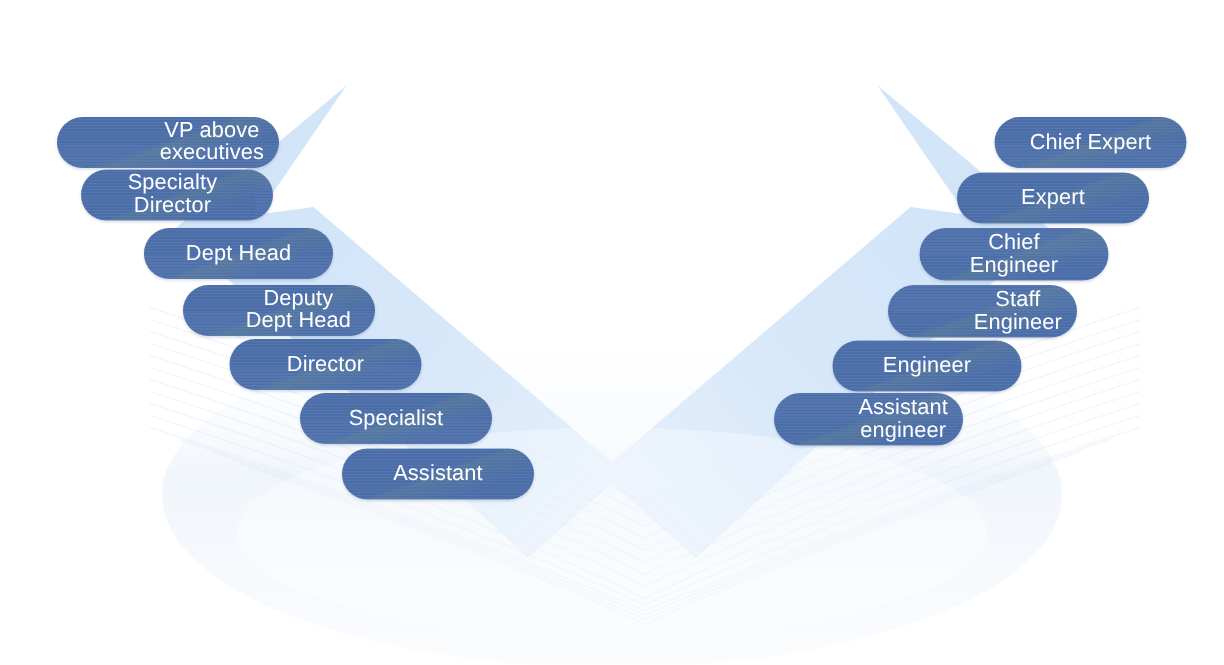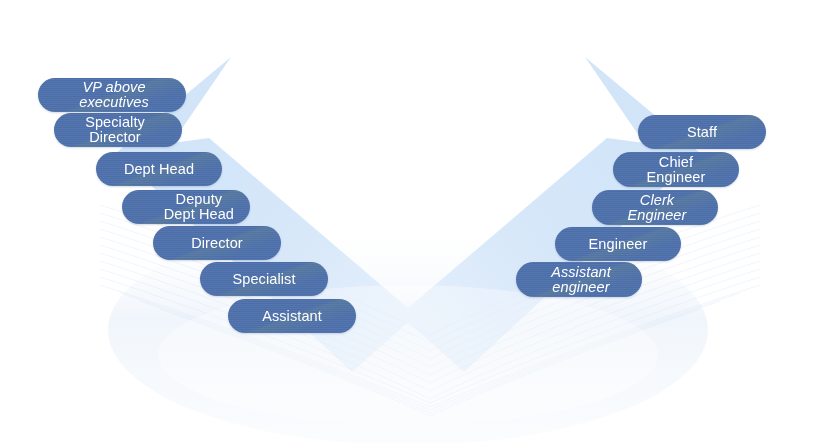--- a/index.html
+++ b/index.html
@@ -45,21 +45,21 @@
     background-image: repeating-linear-gradient(
         0deg,
         rgba(255,255,255,0.055) 0px,
         rgba(255,255,255,0.055) 1px,
         rgba(255,255,255,0.0) 1px,
         rgba(255,255,255,0.0) 2px
       ),
       linear-gradient(160deg, #4b6ea9 0%, #4b6ea9 48%, #54769f 52%, #4b6ea9 75%);
     box-shadow: 0 1px 2px rgba(40,70,120,0.20);
   }
-  .pill.align-left   { justify-content: center; padding-left: 14px; font-style: italic; }
+  .pill.align-left   { justify-content: flex-end; padding-left: 14px; }
   .pill.align-right  { justify-content: flex-end;  padding-right: 16px; }
   .pill-text {
     position: relative;
     display: block;
     white-space: pre-line;
   }
 </style>
 </head>
 <body>
 
@@ -140,32 +140,35 @@
 
   <div class="pill" style="left:200px; top:262px; width:128px; height:34px;">
     <span class="pill-text">Specialist</span>
   </div>
 
   <div class="pill" style="left:228px; top:299px; width:128px; height:34px;">
     <span class="pill-text">Assistant</span>
   </div>
 
 
+  <div class="pill" style="left:663px; top:78px;  width:128px; height:34px;">
+    <span class="pill-text">Chief Expert</span>
+  </div>
 
   <div class="pill" style="left:638px; top:115px; width:128px; height:34px;">
-    <span class="pill-text">Staff</span>
+    <span class="pill-text">Expert</span>
   </div>
 
   <div class="pill" style="left:613px; top:152px; width:126px; height:35px;">
     <span class="pill-text">Chief
 Engineer</span>
   </div>
 
   <div class="pill align-left" style="left:592px; top:190px; width:126px; height:35px;">
-    <span class="pill-text">Clerk
+    <span class="pill-text">Staff
 Engineer</span>
   </div>
 
   <div class="pill" style="left:555px; top:227px; width:126px; height:34px;">
     <span class="pill-text">Engineer</span>
   </div>
 
   <div class="pill align-left" style="left:516px; top:262px; width:126px; height:35px;">
     <span class="pill-text">Assistant
 engineer</span>

